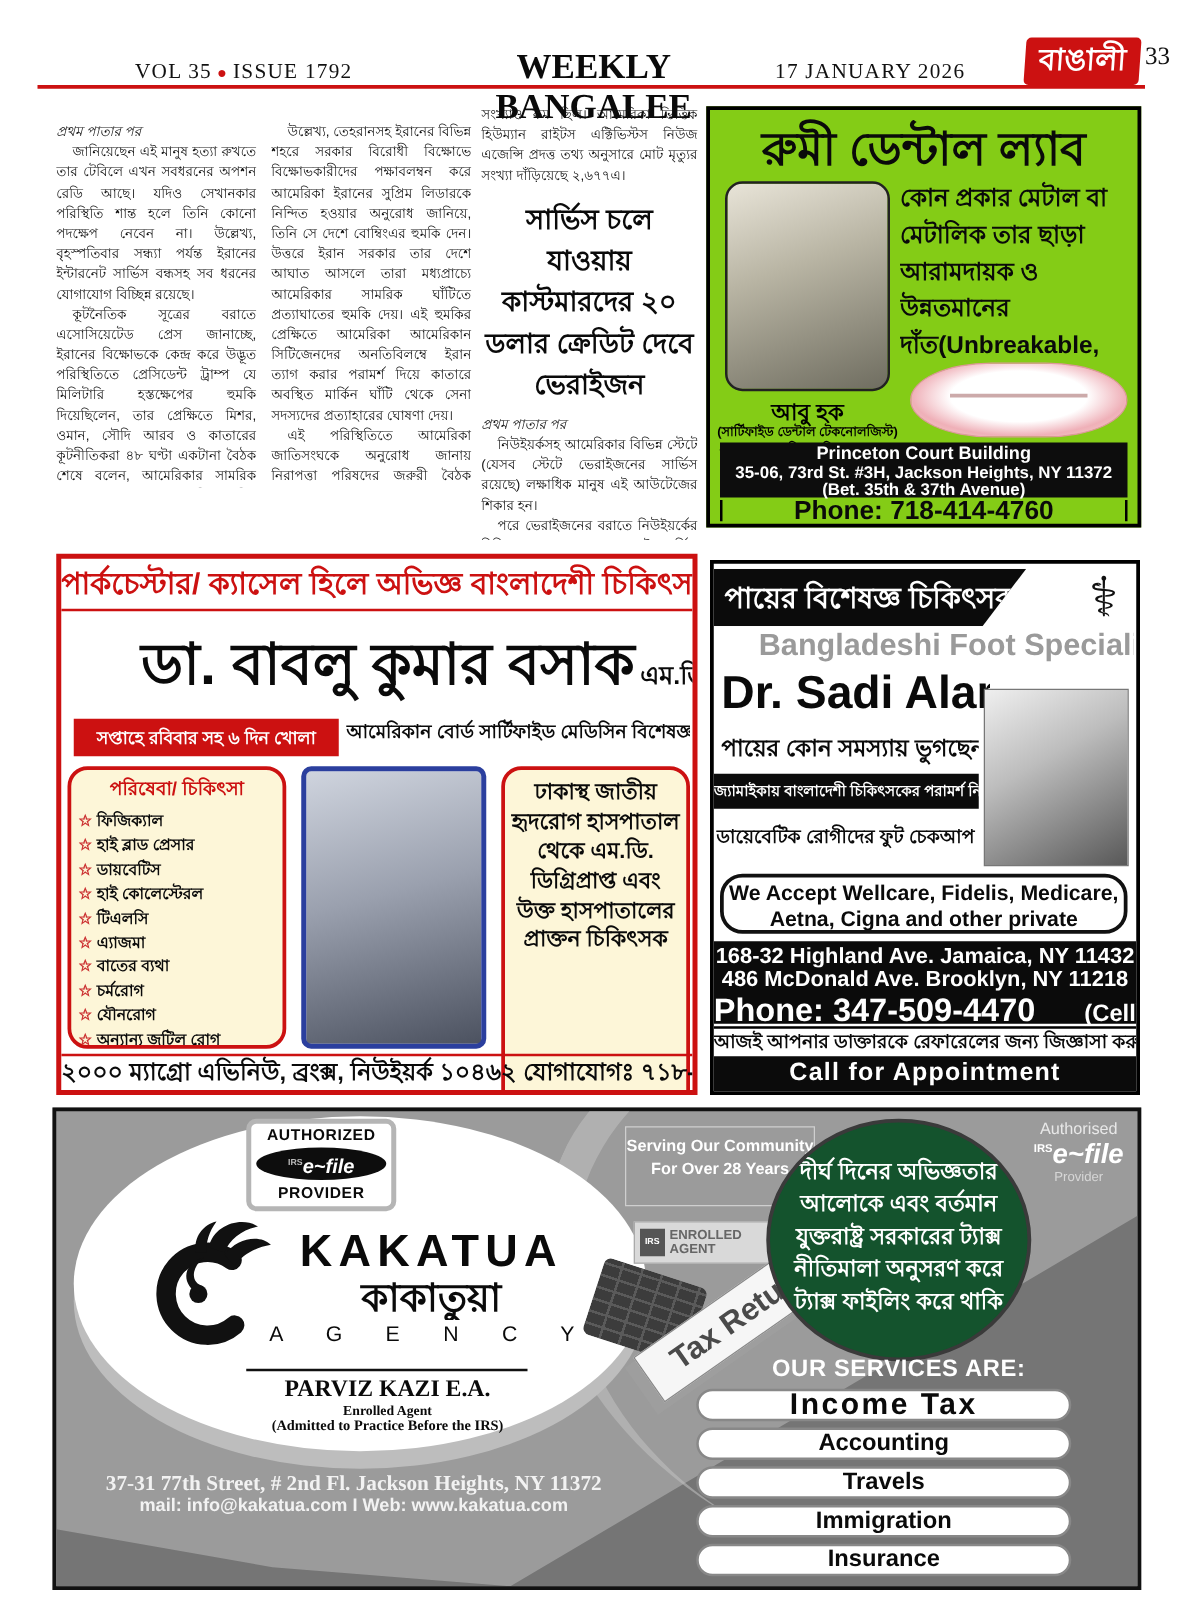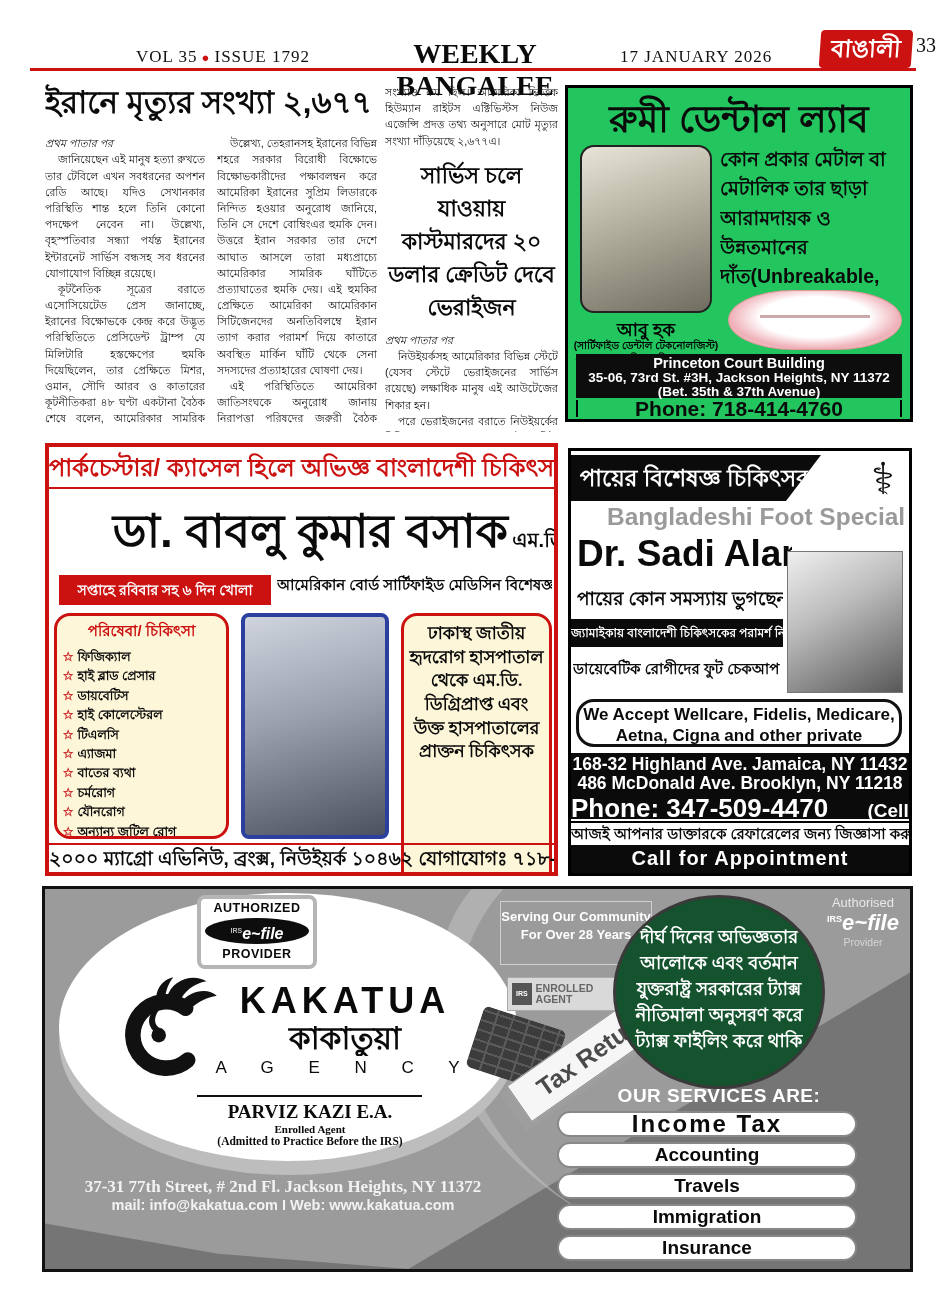--- a/index.html
+++ b/index.html
@@ -2,21 +2,21 @@
 <html lang="bn"><head>
 <meta charset="utf-8">
 <style>
   * { margin:0; padding:0; box-sizing:border-box; }
   html,body { background:#e9e9e9; }
   body { font-family:"Liberation Sans", sans-serif; }
   .page { position:relative; width:945px; height:1289px; background:#ffffff; margin:0 auto; overflow:hidden; }
   .abs { position:absolute; }
 
   
-  .hd-vol { left:108px; top:47px; width:230px; font-family:"Liberation Serif",serif; font-size:17px; letter-spacing:1px; color:#111;text-align:center; }
+  .hd-vol { left:108px; top:47px; width:230px; font-family:"Liberation Serif",serif; font-size:17px; letter-spacing:1px; color:#111; }
   .hd-dot { color:#cc1111; font-size:13px; padding:0 4px; }
   .hd-title { left:355px; top:38px; width:240px; text-align:center; font-family:"Liberation Serif",serif; font-weight:bold; font-size:28px; color:#0a0a0a; }
   .hd-date { left:620px; top:47px; width:160px; font-family:"Liberation Serif",serif; font-size:17px; letter-spacing:1px; color:#111; }
   .hd-logo { left:820px; top:30px; width:92px; height:38px; background:#cc1111; color:#fff; font-weight:bold; font-size:24px; text-align:center; line-height:38px; border-radius:4px; overflow:hidden; transform:skewX(-4deg); }
   .hd-page { left:916px; top:34px; font-family:"Liberation Serif",serif; font-size:20px; color:#111; }
   .hd-rule { left:30px; top:68px; width:886px; height:3px; background:#cc1111; }
 
   
   .art { left:45px; top:84px; width:333px; height:348px; overflow:hidden; }
   .art-headline { font-weight:bold; font-size:31px; line-height:1.2; color:#0a0a0a; white-space:nowrap; overflow:hidden; }
@@ -26,21 +26,21 @@
   .continued { font-style:italic; font-size:10.8px; }
   .art p, .vz p { text-indent:13px; }
 
   
   .vz { left:385px; top:84px; width:173px; height:348px; overflow:hidden; }
   .vz-leadin { font-size:10.8px; line-height:1.5; text-align:justify; color:#111; }
   .vz-headline { margin-top:10px; font-weight:bold; font-size:22px; line-height:1.5; text-align:center; color:#0a0a0a; }
   .vz-body { margin-top:8px; font-size:10.8px; line-height:1.5; text-align:justify; color:#111; }
 
   
-  .rumi { left:565px; top:85px; width:348px; height:337px; border:3px solid #000; background:#22c55e; overflow:hidden; }
+  .rumi { left:565px; top:85px; width:348px; height:337px; border:3px solid #000; background:#84cc16; overflow:hidden; }
   .rumi-title { left:0; top:2px; width:342px; text-align:center; font-weight:bold; font-size:37px; color:#0a0a0a; white-space:nowrap; overflow:hidden; }
   .rumi-photo { left:12px; top:57px; width:132px; height:168px; border:2px solid #222; border-radius:14px; background:linear-gradient(160deg,#e8e4d8 0%,#b9b5a4 40%,#6f6d60 100%); }
   .rumi-body { left:152px; top:57px; width:184px; height:148px; overflow:hidden; font-weight:bold; font-size:19.5px; line-height:1.5; color:#0a0a0a; }
   .rumi-name { left:6px; top:228px; width:144px; text-align:center; font-weight:bold; font-size:18px; }
   .rumi-pt { left:0px; top:250px; width:156px; text-align:center; font-weight:bold; font-size:10.3px; }
   .rumi-pe { left:0px; top:263px; width:156px; text-align:center; font-weight:bold; font-size:10.3px; }
   .rumi-smile { left:160px; top:202px; width:174px; height:60px; background:radial-gradient(ellipse at 50% 45%, #fff 45%, #efb0b8 70%, #f7d8d2 100%); border-radius:45% / 60%; border:1px solid #d99; overflow:hidden; }
   .rumi-smile::after { content:""; position:absolute; left:18%; right:18%; top:42%; height:3px; background:#caa; }
   .rumi-bar { left:8px; top:266px; width:326px; height:44px; background:#0d0d0d; color:#fff; text-align:center; padding-top:2px; }
   .rumi-bar .b1 { font-weight:bold; font-size:14.5px; line-height:1.05; }
@@ -54,21 +54,21 @@
   .bk-name .nm { font-weight:bold; font-size:46px; line-height:80px; color:#0a0a0a; }
   .bk-name .dg { font-weight:bold; font-size:20px; color:#0a0a0a; }
   .bk-board { left:228px; top:126px; width:275px; height:26px; overflow:hidden; font-weight:bold; font-size:15px; color:#0a0a0a; text-align:right; white-space:nowrap; }
   .bk-badge { left:10px; top:128px; width:212px; height:30px; background:#cc1111; color:#fff; font-weight:bold; font-size:14px; text-align:center; line-height:30px; white-space:nowrap; overflow:hidden; }
   .bk-serv { left:5px; top:166px; width:175px; height:226px; background:#fdf6d8; border:3px solid #cc1111; border-radius:16px; overflow:hidden; padding:3px 6px; }
   .bk-serv-title { color:#cc1111; font-weight:bold; font-size:15px; text-align:center; margin-bottom:4px; white-space:nowrap; overflow:hidden; }
   .bk-serv ul { list-style:none; }
   .bk-serv li { font-weight:bold; font-size:12.6px; line-height:19.4px; color:#0a0a0a; white-space:nowrap; overflow:hidden; }
   .star { color:#cc3333; margin-right:4px; }
   .bk-photo { left:192px; top:166px; width:148px; height:226px; border:4px solid #2b3f9e; border-radius:8px; background:linear-gradient(165deg,#cfd4de 0%,#9aa0ae 45%,#4c5260 100%); }
-  .bk-cred { left:352px; top:166px; width:151px; height:282px; background:#fdf6d8; border:3px solid #cc1111; border-radius:16px; overflow:hidden; padding:6px 5px; font-weight:bold; font-size:17.5px; line-height:1.35; text-align:center; color:#0a0a0a;font-family:Liberation Serif, serif; }
+  .bk-cred { left:352px; top:166px; width:151px; height:282px; background:#fdf6d8; border:3px solid #cc1111; border-radius:16px; overflow:hidden; padding:6px 5px; font-weight:bold; font-size:17.5px; line-height:1.35; text-align:center; color:#0a0a0a; }
   .bk-contact { left:0; top:396px; width:505px; height:29px; border-top:2px solid #cc1111; text-align:center; font-weight:bold; font-size:19px; line-height:28px; color:#0a0a0a; white-space:nowrap; overflow:hidden; }
 
   
   .sadi { left:568px; top:448px; width:344px; height:428px; border:3px solid #000; background:#fff; overflow:hidden; }
   .sd-head { left:0; top:4px; width:250px; height:46px; background:#0b0b0b; clip-path:polygon(0 0,100% 0,86% 100%,0 100%); color:#fff; font-weight:bold; font-size:23px; text-align:center; line-height:46px; white-space:nowrap; overflow:hidden; }
   .sd-cad { left:288px; top:0px; width:48px; height:56px; font-size:44px; line-height:56px; text-align:center; color:#111; }
   .sd-en { left:36px; top:52px; width:300px; height:30px; color:#9a9a9a; font-weight:bold; font-size:24.5px; white-space:nowrap; overflow:hidden; }
   .sd-name { left:6px; top:82px; width:215px; height:46px; font-weight:bold; font-size:37px; color:#0a0a0a; white-space:nowrap; overflow:hidden; }
   .sd-photo { left:216px; top:100px; width:116px; height:142px; border:1px solid #777; background:linear-gradient(150deg,#efefef 0%,#bdbdbd 40%,#585858 100%); }
   .sd-q { left:6px; top:134px; width:206px; height:30px; font-weight:bold; font-size:18.5px; white-space:nowrap; overflow:hidden; color:#0a0a0a; }
@@ -129,21 +129,20 @@
 <div class="page">
 
   <div class="abs hd-vol"><span>VOL 35</span><span class="hd-dot">●</span><span>ISSUE 1792</span></div>
   <div class="abs hd-title">WEEKLY BANGALEE</div>
   <div class="abs hd-date">17 JANUARY 2026</div>
   <div class="abs hd-logo">বাঙালী</div>
   <div class="abs hd-page">33</div>
   <div class="abs hd-rule"></div>
 
   <section class="abs art">
-    <h1 class="art-headline">ইরানে মৃত্যুর সংখ্যা ২,৬৭৭</h1>
     <div class="art-cols">
       <div class="art-col c1">
         <div class="continued">প্রথম পাতার পর</div>
         <p>জানিয়েছেন এই মানুষ হত্যা রুখতে তার টেবিলে এখন সবধরনের অপশন রেডি আছে। যদিও সেখানকার পরিস্থিতি শান্ত হলে তিনি কোনো পদক্ষেপ নেবেন না। উল্লেখ্য, বৃহস্পতিবার সন্ধ্যা পর্যন্ত ইরানের ইন্টারনেট সার্ভিস বন্ধসহ সব ধরনের যোগাযোগ বিচ্ছিন্ন রয়েছে।</p>
         <p>কূটনৈতিক সূত্রের বরাতে এসোসিয়েটেড প্রেস জানাচ্ছে, ইরানের বিক্ষোভকে কেন্দ্র করে উদ্ভূত পরিস্থিতিতে প্রেসিডেন্ট ট্রাম্প যে মিলিটারি হস্তক্ষেপের হুমকি দিয়েছিলেন, তার প্রেক্ষিতে মিশর, ওমান, সৌদি আরব ও কাতারের কূটনীতিকরা ৪৮ ঘণ্টা একটানা বৈঠক শেষে বলেন, আমেরিকার সামরিক আঘাত হলে তা একদিকে বিশ্ব অর্থনীতিকে অনিশ্চিত করে তুলবে এই অঞ্চলের পরিস্থিতিকেও ভঙ্গুর করবে। অপরদিকে ওয়াশিংটন পোস্ট জানায়, গোপনে ইরান ও ইসরাইল যোগাযোগ করে উদ্ভূত পরিস্থিতিতে তারা কোনো দেশ পরস্পরকে আক্রমণ করবে না এই মর্মে একটা সমঝোতায় আসে।</p>
 
       </div>
       <div class="art-col c2">
         <p>উল্লেখ্য, তেহরানসহ ইরানের বিভিন্ন শহরে সরকার বিরোধী বিক্ষোভে বিক্ষোভকারীদের পক্ষাবলম্বন করে আমেরিকা ইরানের সুপ্রিম লিডারকে নিন্দিত হওয়ার অনুরোধ জানিয়ে, তিনি সে দেশে বোম্বিংএর হুমকি দেন। উত্তরে ইরান সরকার তার দেশে আঘাত আসলে তারা মধ্যপ্রাচ্যে আমেরিকার সামরিক ঘাঁটিতে প্রত্যাঘাতের হুমকি দেয়। এই হুমকির প্রেক্ষিতে আমেরিকা আমেরিকান সিটিজেনদের অনতিবিলম্বে ইরান ত্যাগ করার পরামর্শ দিয়ে কাতারে অবস্থিত মার্কিন ঘাঁটি থেকে সেনা সদস্যদের প্রত্যাহারের ঘোষণা দেয়।</p>
         <p>এই পরিস্থিতিতে আমেরিকা জাতিসংঘকে অনুরোধ জানায় নিরাপত্তা পরিষদের জরুরী বৈঠক ডাকতে, যেখানে ইরানের বিক্ষোভকারীদের প্রতিনিধিরা যোগ দিয়ে তাদের কথা বলবে। বৃহস্পতিবার এই বৈঠকে দুইজন প্রতিনিধি যোগ দিয়ে সরাসরি ইরানে সরকারি প্রতিনিধির সামনে তাদের বক্তব্য তুলে ধরেন।</p>

